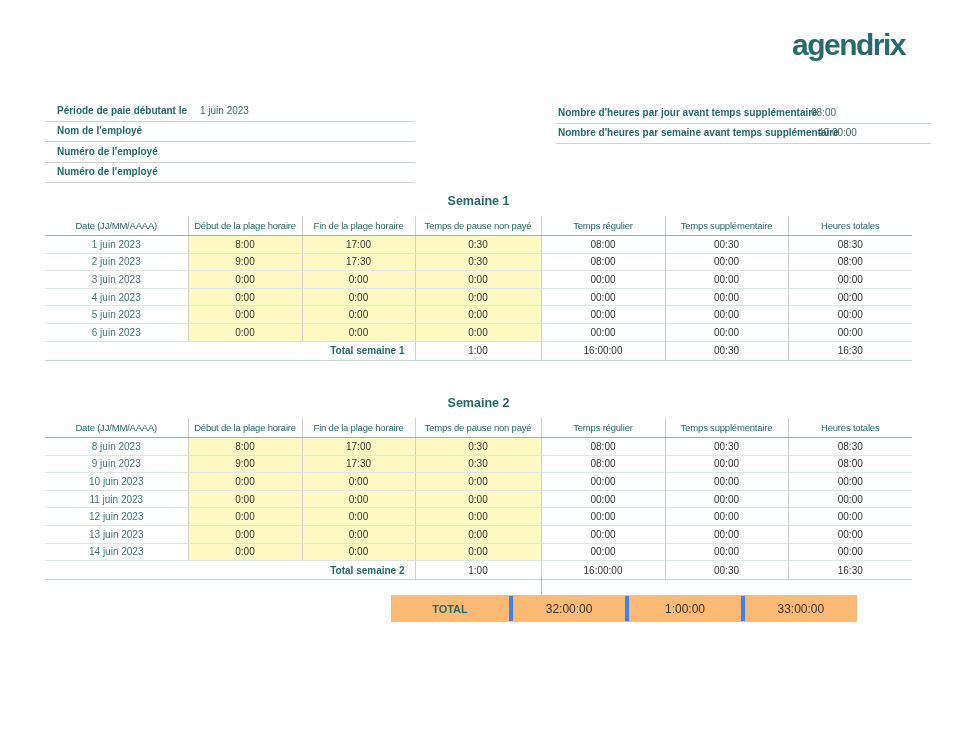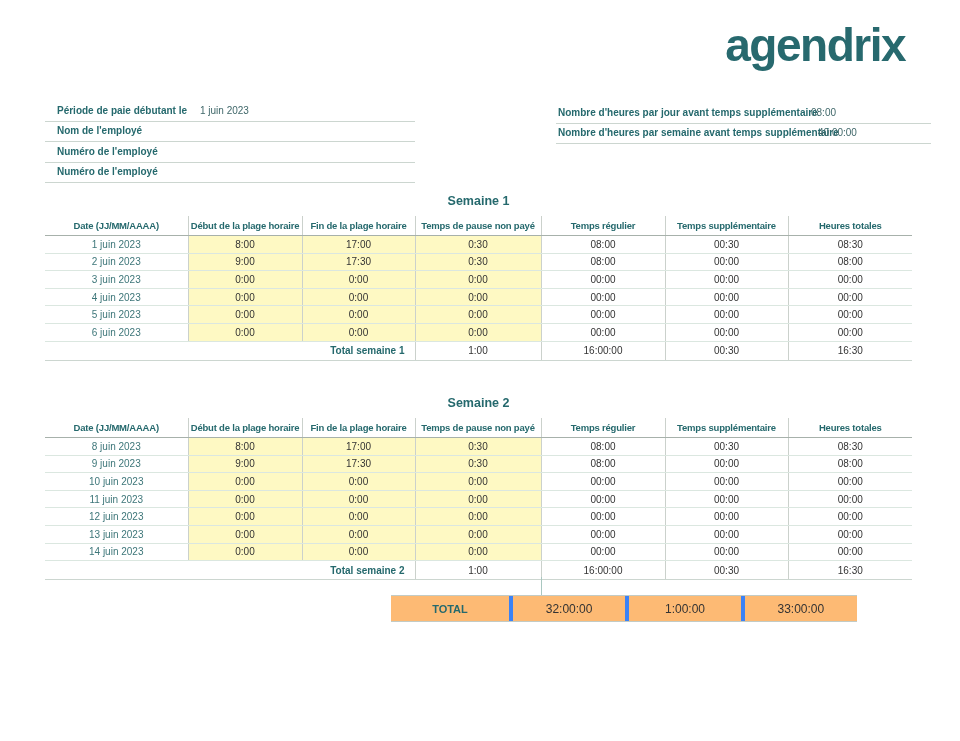--- a/index.html
+++ b/index.html
@@ -1,37 +1,37 @@
 <!DOCTYPE html>
 <html><head>
 <meta charset="utf-8">
 <style>
   html,body{margin:0;padding:0;background:#fff;}
   .page{position:relative;width:960px;height:741px;background:#ffffff;overflow:hidden;
         font-family:"Liberation Sans",sans-serif;}
 
-  .logo{position:absolute;top:22px;right:55px;font-size:46px;font-weight:bold;
+  .logo{position:absolute;top:30px;right:55px;font-size:30px;font-weight:bold;
         color:#27696e;letter-spacing:-1.5px;line-height:1;}
 
   
   .form{position:absolute;}
   .form-left{left:45px;top:101px;width:370px;}
   .form-right{left:556px;top:103px;width:375px;}
   .form-row{position:relative;height:19.5px;border-bottom:1px solid #ccd6d0;}
   .form-label{position:absolute;left:12px;top:3.5px;font-size:10px;font-weight:bold;
               color:#25696d;white-space:nowrap;}
   .form-right .form-label{left:2px;}
   .form-value{position:absolute;top:3.5px;font-size:10px;color:#40686a;white-space:nowrap;}
 
   
   .week{position:absolute;left:45px;width:867px;}
   .week-title{text-align:center;font-size:12.5px;font-weight:bold;color:#25696d;
               height:22px;line-height:15px;}
   table.sheet{border-collapse:collapse;table-layout:fixed;width:867px;}
-  .sheet th{height:19px;font-size:9.5px;font-weight:bold;color:#25696d;text-align:center;
+  .sheet th{height:19px;font-size:9.5px;font-weight:normal;color:#25696d;text-align:center;
             vertical-align:middle;border-bottom:1px solid #a7b1ab;border-left:1px solid #cbd1cc;
             padding:0;letter-spacing:-0.2px;white-space:nowrap;}
   .sheet th:first-child{border-left:none;}
   .sheet td{height:16.6px;font-size:10px;color:#333333;text-align:center;vertical-align:middle;
             border-bottom:1px solid #dbe7e0;border-left:1px solid #cbd1cc;padding:0;
             white-space:nowrap;}
   .sheet td:first-child{border-left:none;}
   .sheet td.col-date{color:#3d7679;}
   .shaded{background:#fef9c3;}
   .total-row td{height:18px;border-bottom:1px solid #ccd6d0;background:#fff;}

